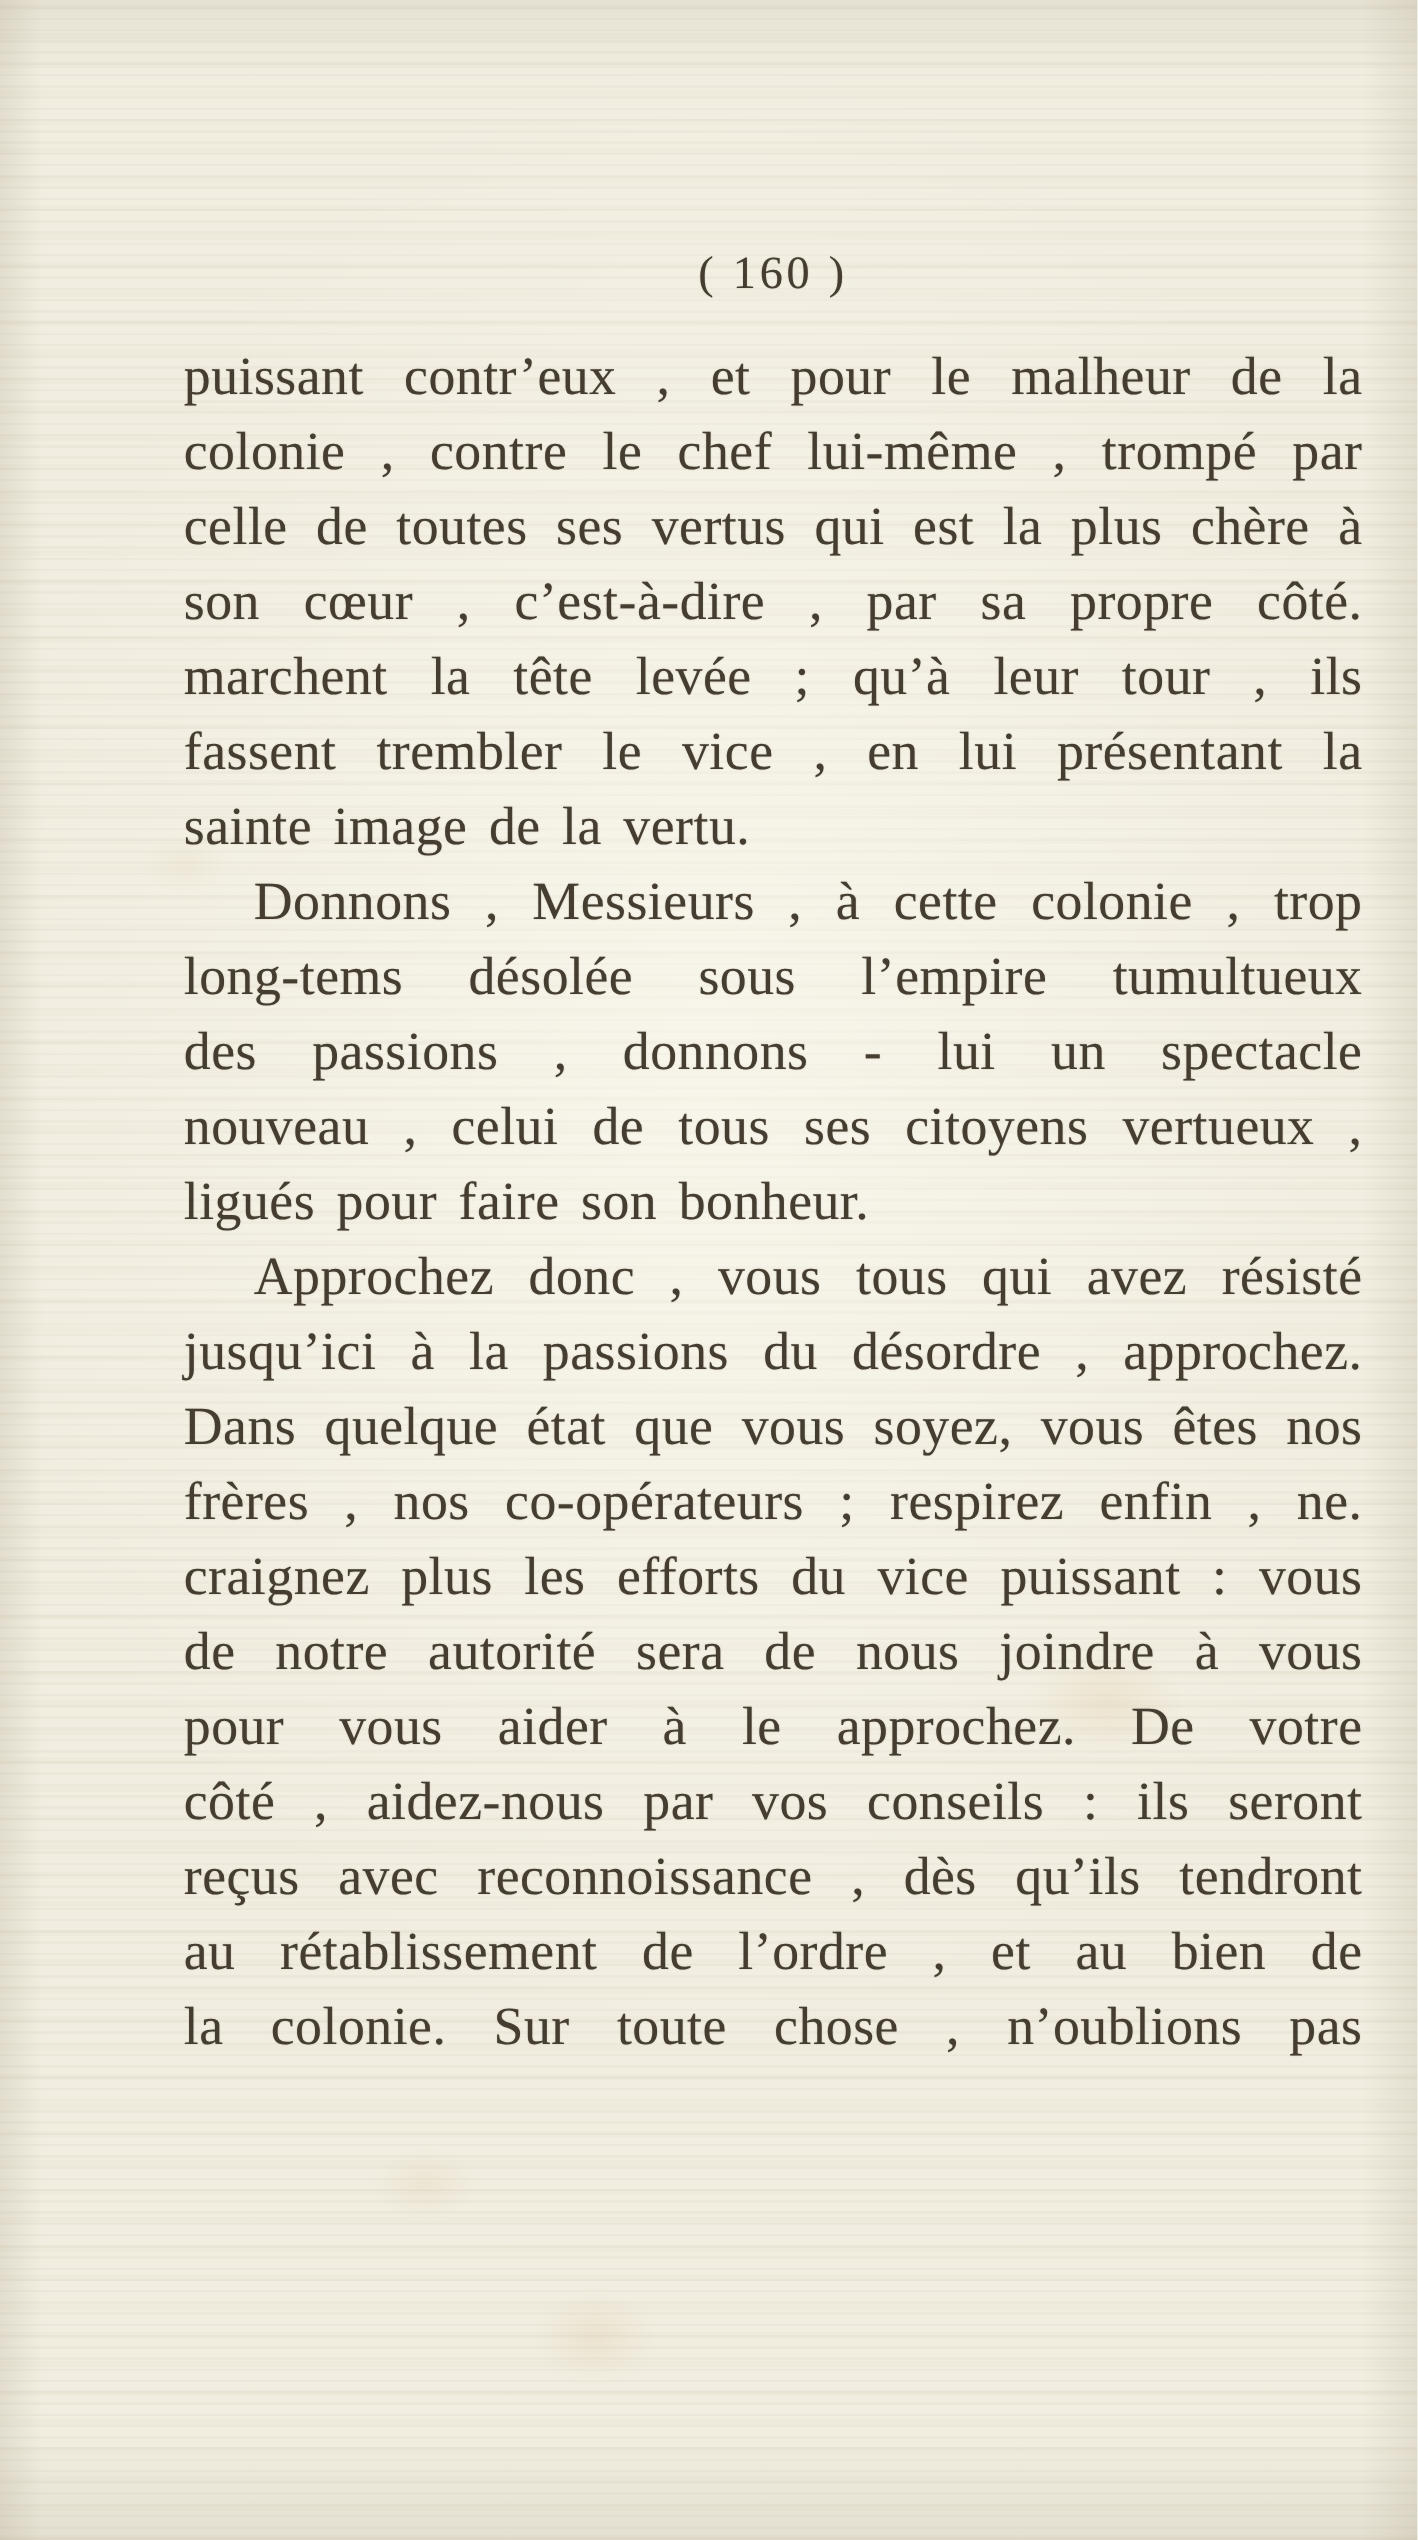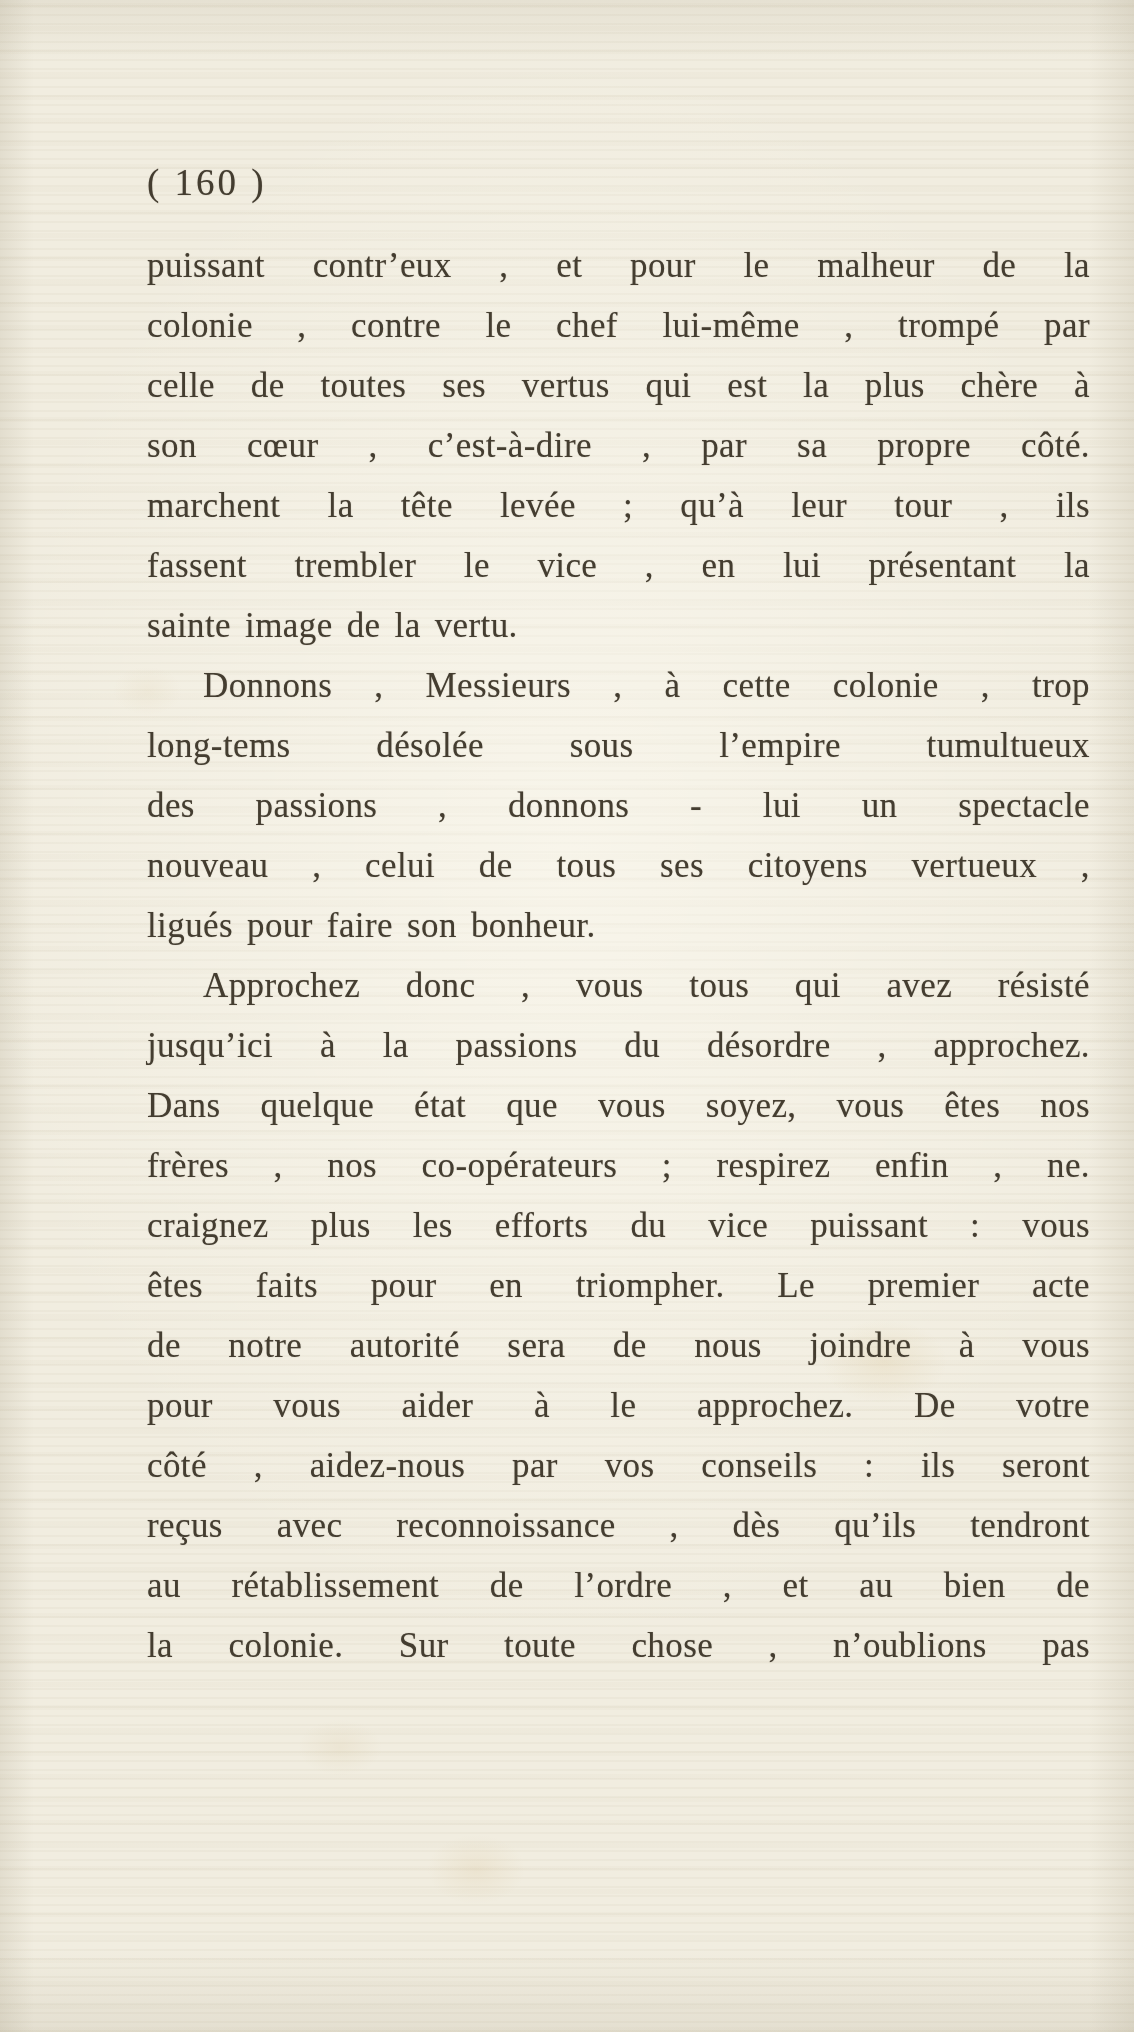--- a/index.html
+++ b/index.html
@@ -41,29 +41,31 @@
   .content {
     position: absolute;
     left: 147px;
     top: 156px;
     width: 943px;
     color: #443d30;
     text-shadow: 0 0 1px rgba(62,55,42,0.38);
   }
 
   .pagenum {
+    text-align: center;
     font-size: 37px;
     line-height: 54px;
     height: 54px;
     letter-spacing: 3px;
     margin-bottom: 26px;
+    margin-top: 36px;
   }
 
   .line {
-    font-size: 35px;
+    font-size: 43px;
     line-height: 60px;
     height: 60px;
     letter-spacing: 0.4px;
     word-spacing: 0.14em;
     white-space: normal;
   }
 
   .line.just {
     text-align: justify;
     text-align-last: justify;
@@ -90,21 +92,20 @@
         <div class="line indent just">Donnons , Messieurs , à cette colonie , trop</div>
         <div class="line just">long-tems désolée sous l’empire tumultueux</div>
         <div class="line just">des passions , donnons - lui un spectacle</div>
         <div class="line just">nouveau , celui de tous ses citoyens vertueux ,</div>
         <div class="line">ligués pour faire son bonheur.</div>
         <div class="line indent just">Approchez donc , vous tous qui avez résisté</div>
         <div class="line just">jusqu’ici à la passions du désordre , approchez.</div>
         <div class="line just">Dans quelque état que vous soyez, vous êtes nos</div>
         <div class="line just">frères , nos co-opérateurs ; respirez enfin , ne.</div>
         <div class="line just">craignez plus les efforts du vice puissant : vous</div>
-        <div class="line just">êtes faits pour en triompher. Le premier acte</div>
         <div class="line just">de notre autorité sera de nous joindre à vous</div>
         <div class="line just">pour vous aider à le approchez. De votre</div>
         <div class="line just">côté , aidez-nous par vos conseils : ils seront</div>
         <div class="line just">reçus avec reconnoissance , dès qu’ils tendront</div>
         <div class="line just">au rétablissement de l’ordre , et au bien de</div>
         <div class="line just">la colonie. Sur toute chose , n’oublions pas</div>
       </div>
   </div>
 </div>
 

